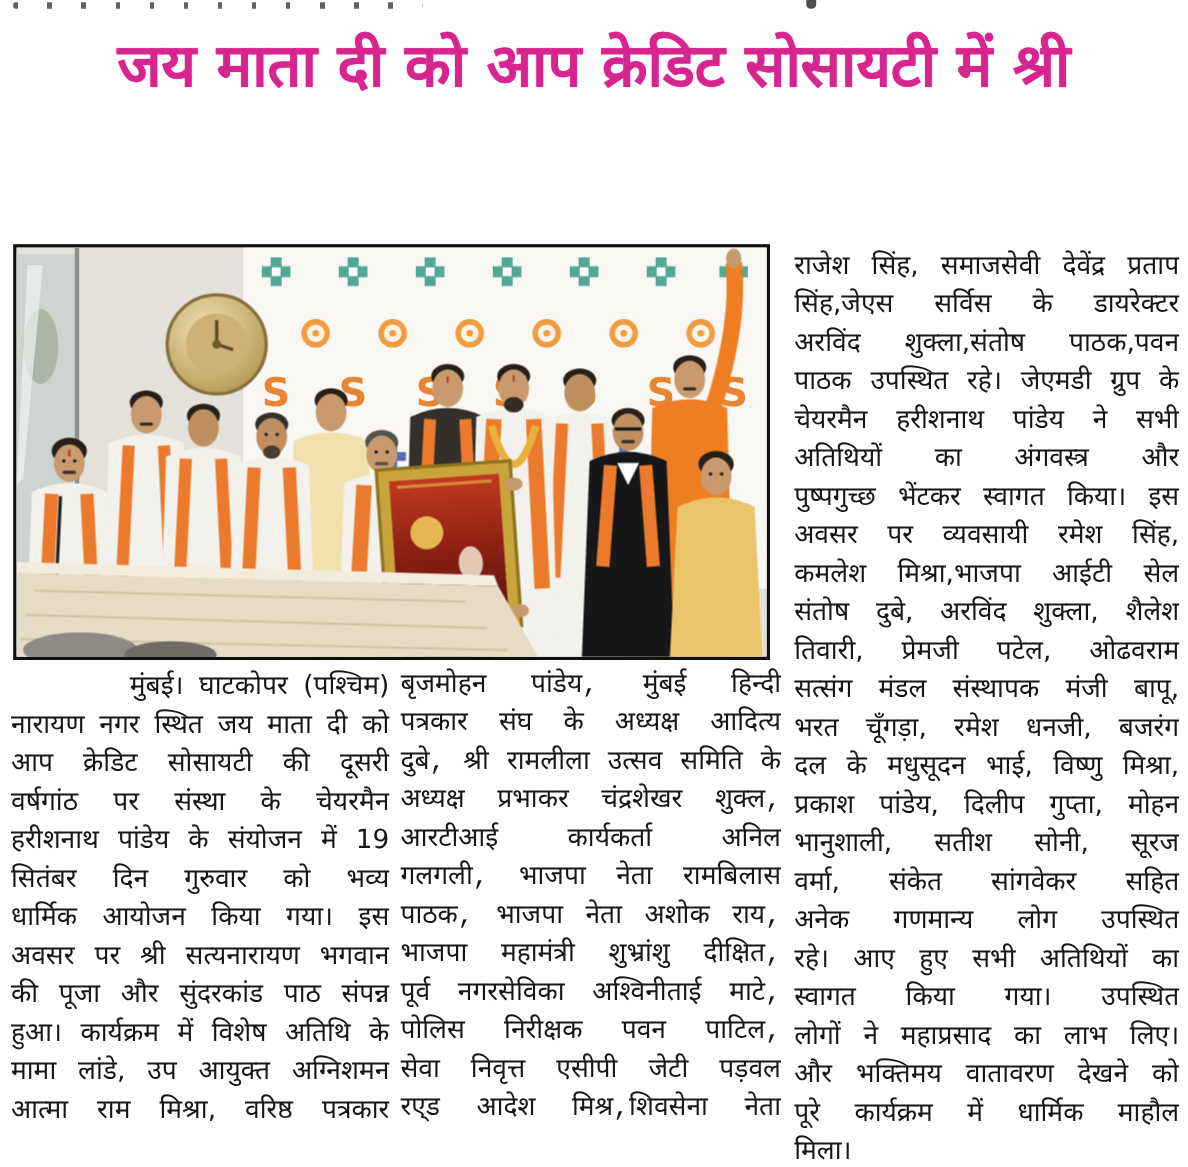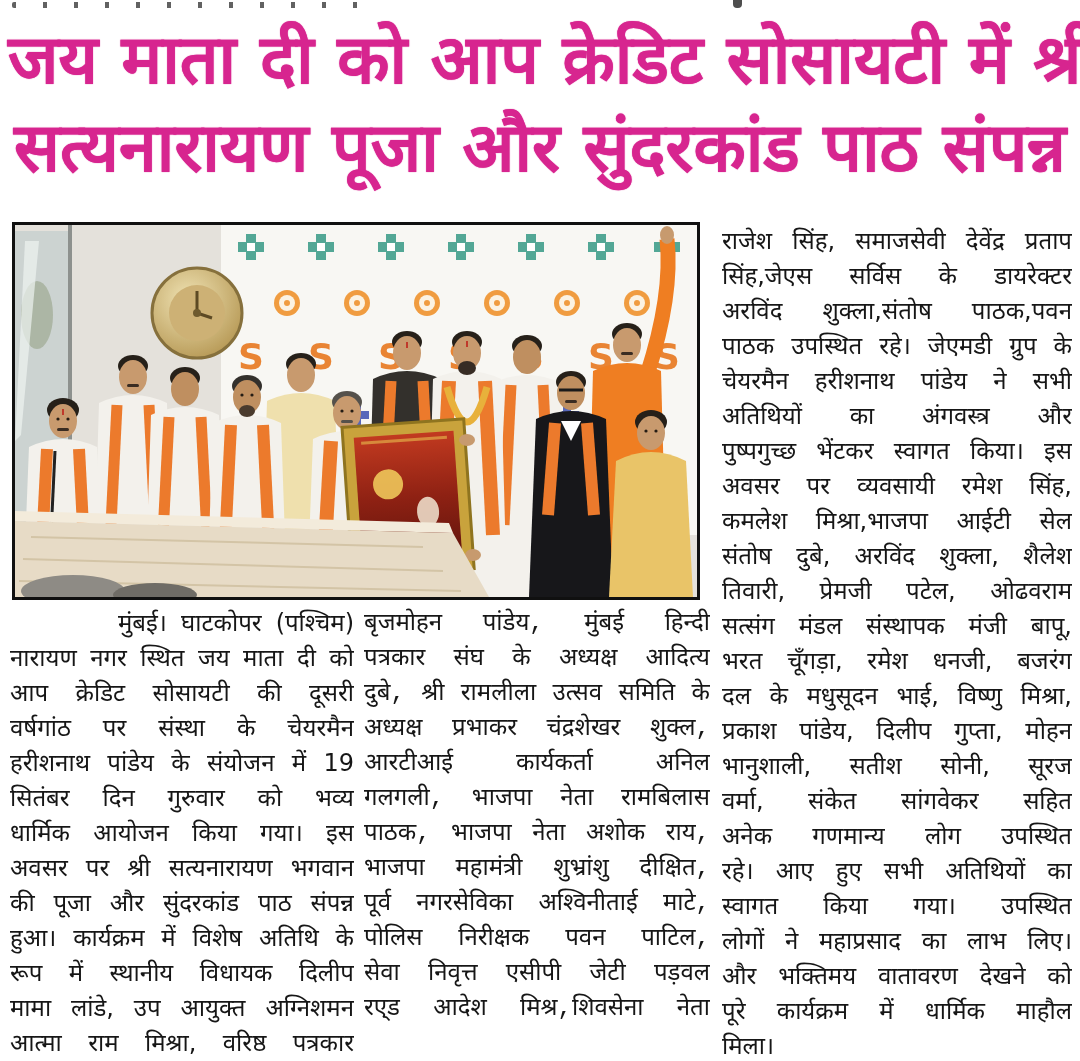--- a/index.html
+++ b/index.html
@@ -16,21 +16,21 @@
     background:repeating-linear-gradient(90deg,#2d2d2d 0 4px, transparent 4px 31px);
     opacity:.75; border-radius:2px;
   }
   .frag-dot { position:absolute; left:733px; top:0; width:9px; height:8px;
     background:#222; opacity:.8; border-radius:0 0 4px 4px; }
 
   
   .headline {
     position:absolute; top:16px; left:8px; width:1064px;
     color:#d7258f; text-align:center; font-weight:800;
-    font-size:68px; line-height:88px;
+    font-size:54px; line-height:88px;
     text-shadow:0 0 1px #d7258f;
   }
   .headline-line { white-space:nowrap; }
 
   
   .photo {
     position:absolute; left:12px; top:222px; width:688px; height:378px; margin:0;
     border:3px solid #101010; background:#e4e1db;
   }
   .photo svg { display:block; }
@@ -52,21 +52,20 @@
 
 <div class="page">
 
   <div>
     <span class="frag-strip"></span>
     <span class="frag-dot"></span>
   </div>
 
   <div class="headline" role="heading" aria-level="1">
       <div class="headline-line">जय माता दी को आप क्रेडिट सोसायटी में श्री</div>
-      <div class="headline-line">सत्यनारायण पूजा और सुंदरकांड पाठ संपन्न</div>
     </div>
 
   <figure class="photo" aria-label="Group of men, most in white kurtas with saffron scarves, presenting a gold-framed picture of a deity in front of a white sponsor-logo backdrop; brass wall clock at left and a light wooden counter in the foreground.">
     <svg width="682" height="372" viewBox="0 0 682 372" xmlns="http://www.w3.org/2000/svg">
       <defs>
         <radialGradient id="gClock" cx="40%" cy="35%" r="75%">
           <stop offset="0" stop-color="#f0e3b4"></stop>
             <stop offset="1" stop-color="#b2934e"></stop>
         </radialGradient>
         <linearGradient id="gImg" x1="0" y1="0" x2="0" y2="1">
@@ -290,21 +289,20 @@
       <p class="line">मुंबई। घाटकोपर (पश्चिम)</p>
       <p class="line">नारायण नगर स्थित जय माता दी को</p>
       <p class="line">आप क्रेडिट सोसायटी की दूसरी</p>
       <p class="line">वर्षगांठ पर संस्था के चेयरमैन</p>
       <p class="line">हरीशनाथ पांडेय के संयोजन में 19</p>
       <p class="line">सितंबर दिन गुरुवार को भव्य</p>
       <p class="line">धार्मिक आयोजन किया गया। इस</p>
       <p class="line">अवसर पर श्री सत्यनारायण भगवान</p>
       <p class="line">की पूजा और सुंदरकांड पाठ संपन्न</p>
       <p class="line">हुआ। कार्यक्रम में विशेष अतिथि के</p>
-      <p class="line">रूप में स्थानीय विधायक दिलीप</p>
       <p class="line">मामा लांडे, उप आयुक्त अग्निशमन</p>
       <p class="line">आत्मा राम मिश्रा, वरिष्ठ पत्रकार</p>
     </div>
 
   <div class="col col-mid">
       <p class="line">बृजमोहन पांडेय, मुंबई हिन्दी</p>
       <p class="line">पत्रकार संघ के अध्यक्ष आदित्य</p>
       <p class="line">दुबे, श्री रामलीला उत्सव समिति के</p>
       <p class="line">अध्यक्ष प्रभाकर चंद्रशेखर शुक्ल,</p>
       <p class="line">आरटीआई कार्यकर्ता अनिल</p>

